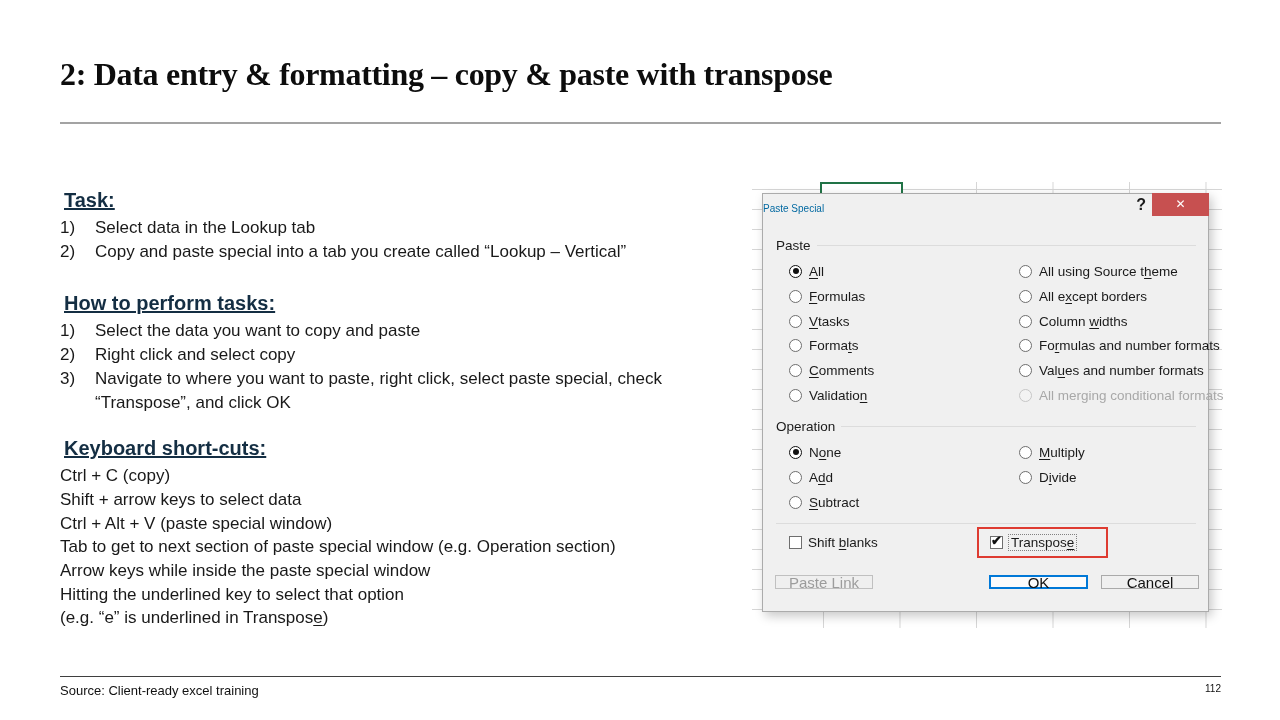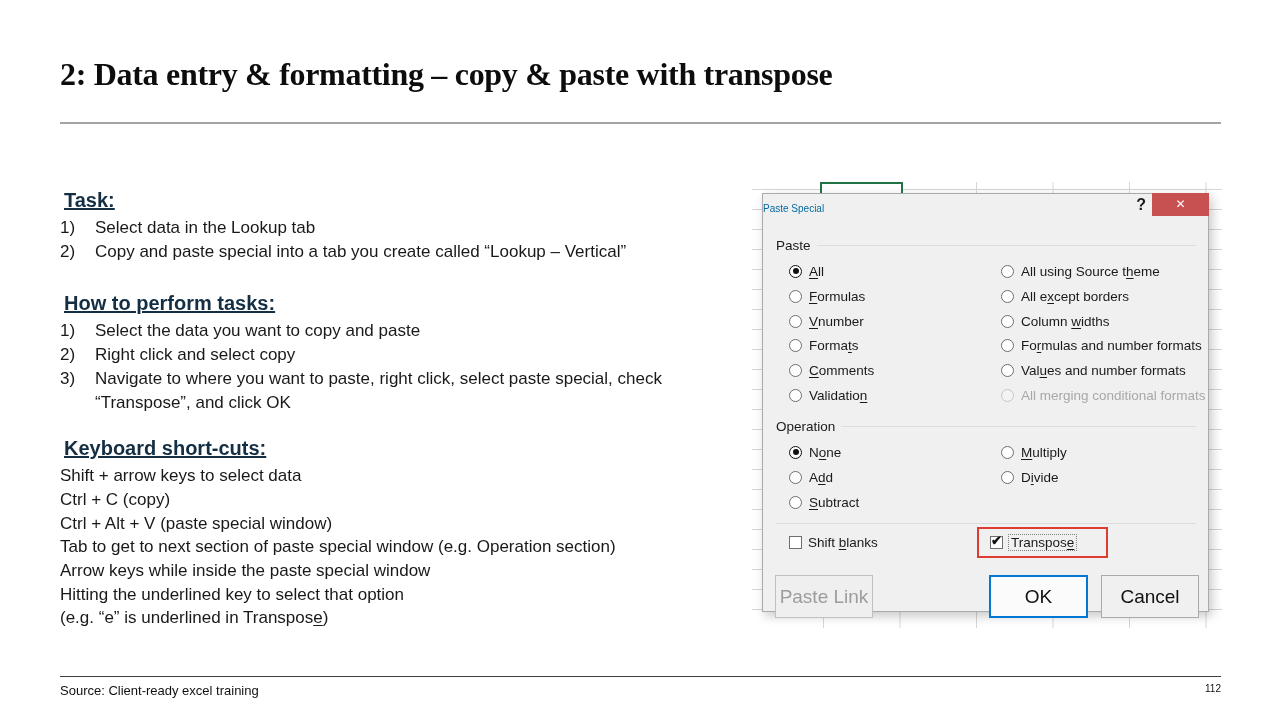--- a/index.html
+++ b/index.html
@@ -43,21 +43,21 @@
   .close-btn{position:absolute;right:-1px;top:-1px;width:57px;height:23px;background:#C75050;
              color:#ffffff;text-align:center;line-height:23px;font-size:12px;}
   .dlg-body{position:absolute;left:0;top:0;right:0;bottom:0;}
 
   .group-hd{position:absolute;left:13px;right:12px;display:flex;align-items:center;gap:6px;}
   .group-hd::after{content:"";flex:1;border-top:1px solid #dcdcdc;}
   .hd-paste{top:44px;}
   .hd-oper{top:225px;}
 
   .opt{position:absolute;display:flex;align-items:center;gap:7px;height:20px;white-space:nowrap;}
-  .col-l{left:26px;} .col-r{left:238px;}
+  .col-l{left:26px;} .col-r{left:256px;}
   .radio{width:13px;height:13px;border:1px solid #6e6e6e;border-radius:50%;background:#fff;
          flex:none;position:relative;box-sizing:border-box;}
   .selected .radio{border-color:#111;}
   .selected .radio::after{content:"";position:absolute;left:2.5px;top:2.5px;width:6px;height:6px;
                           border-radius:50%;background:#111;}
   .disabled{color:#a8a8a8;}
   .disabled .radio{border-color:#c6c6c6;background:#f3f3f3;}
 
   .sep{position:absolute;left:13px;right:12px;top:329px;border-top:1px solid #dcdcdc;}
 
@@ -65,22 +65,22 @@
   .chk-skip{left:26px;top:338px;}
   .chk-transpose{left:227px;top:338px;}
   .box{width:13px;height:13px;border:1px solid #6e6e6e;background:#fff;flex:none;
        position:relative;box-sizing:border-box;}
   .checked .box::after{content:"✔";position:absolute;left:0px;top:-4px;font-size:13px;
                        font-weight:bold;color:#111;}
   .focus-label{outline:1px dotted #808080;padding:0 2px;}
   .red-box{position:absolute;left:214px;top:333px;width:131px;height:31px;
            border:2px solid #DE3B31;box-sizing:border-box;}
 
-  .btn{position:absolute;top:381px;height:43px;box-sizing:border-box;display:flex;
-       align-items:center;justify-content:center;font-size:19px;}
+  .btn{position:absolute;top:381px;height:14px;box-sizing:border-box;display:flex;
+       align-items:center;justify-content:center;font-size:15px;}
   .btn-paste-link{left:12px;width:98px;background:#efefef;border:1px solid #c0c0c0;color:#9c9c9c;}
   .btn-ok{left:226px;width:99px;background:#fbfbfb;border:2px solid #0078D7;color:#111;}
   .btn-cancel{left:338px;width:98px;background:#f0f0f0;border:1px solid #aaaaaa;color:#111;}
 
   
   .footer-rule{position:absolute;left:60px;width:1161px;top:676px;border-top:1px solid #3f3f3f;}
   .source{position:absolute;left:60px;top:683px;font-size:13px;color:#111;}
   .page-num{position:absolute;right:59px;top:683px;font-size:10px;color:#111;}
 </style>
 </head>
@@ -121,22 +121,22 @@
         <div class="item">
           <span class="num">3)</span>
           <span>Navigate to where you want to paste, right click, select paste special, check “Transpose”, and click OK</span>
         </div>
       </div>
     </div>
 
     <div class="sec m-kb">
       <h2 class="sec-heading">Keyboard short-cuts:</h2>
       <div class="num-list">
+        <div class="plain-line">Ctrl + C (copy)</div>
         <div class="plain-line">Shift + arrow keys to select data</div>
-        <div class="plain-line">Ctrl + C (copy)</div>
         <div class="plain-line">Ctrl + Alt + V (paste special window)</div>
         <div class="plain-line">Tab to get to next section of paste special window (e.g. Operation section)</div>
         <div class="plain-line">Arrow keys while inside the paste special window</div>
         <div class="plain-line">Hitting the underlined key to select that option</div>
         <div class="plain-line"><span>(e.g. “e” is underlined in Transpos</span><span class="ul">e</span><span>)</span></div>
       </div>
     </div>
   </div>
 
   <div class="shot">
@@ -159,21 +159,21 @@
         <div class="opt col-l selected" style="top:67px">
             <span class="radio"></span>
             <span><span></span><span class="ul">A</span><span>ll</span></span>
           </div>
         <div class="opt col-l" style="top:92px">
             <span class="radio"></span>
             <span><span></span><span class="ul">F</span><span>ormulas</span></span>
           </div>
         <div class="opt col-l" style="top:117px">
             <span class="radio"></span>
-            <span><span></span><span class="ul">V</span><span>number</span></span>
+            <span><span></span><span class="ul">V</span><span>tasks</span></span>
           </div>
         <div class="opt col-l" style="top:141px">
             <span class="radio"></span>
             <span><span>Forma</span><span class="ul">t</span><span>s</span></span>
           </div>
         <div class="opt col-l" style="top:166px">
             <span class="radio"></span>
             <span><span></span><span class="ul">C</span><span>omments</span></span>
           </div>
         <div class="opt col-l" style="top:191px">

